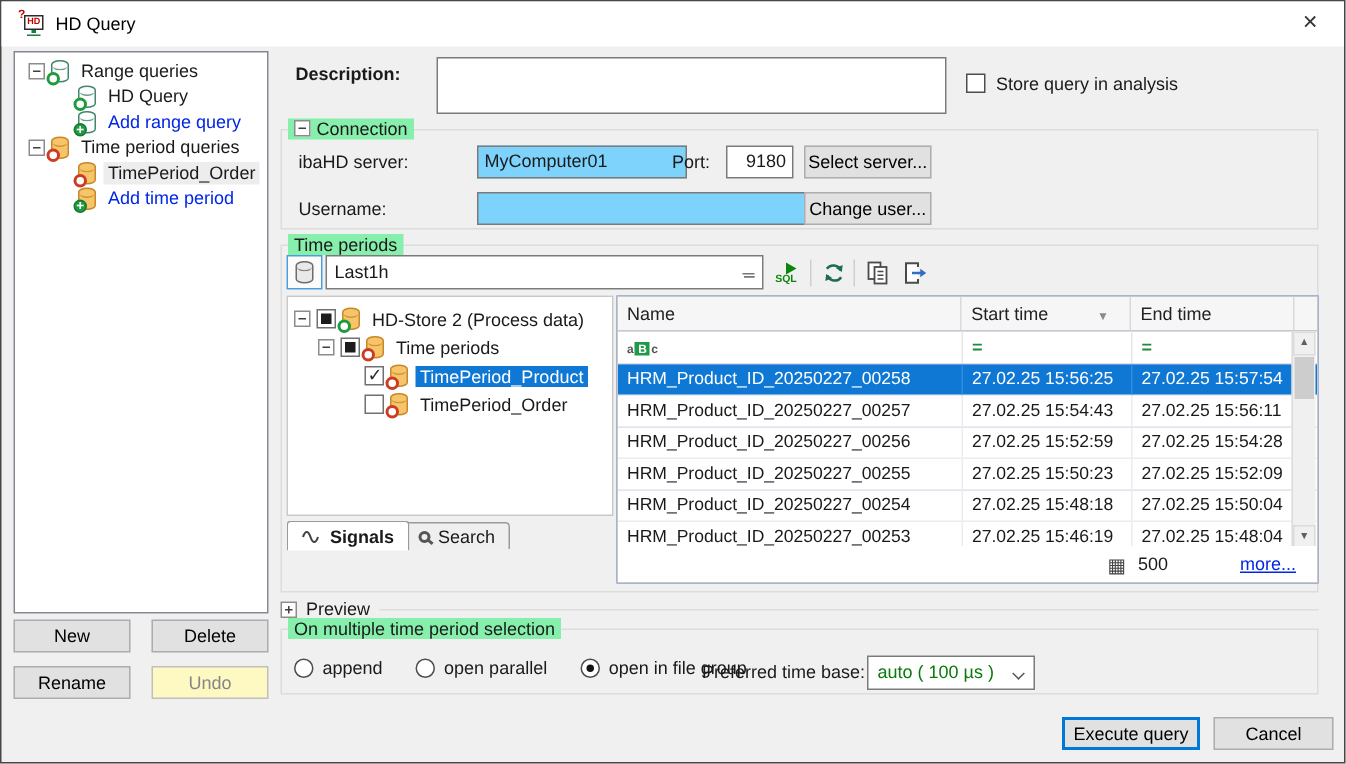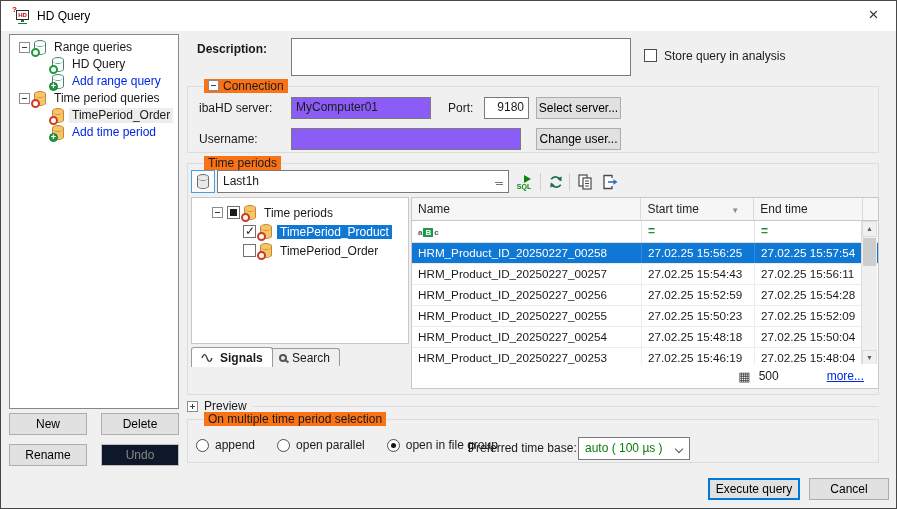--- a/index.html
+++ b/index.html
@@ -44,36 +44,36 @@
   .badge { position:absolute; left:-3px; bottom:-2px; width:9px; height:9px; border-radius:50%;
            background:#fff; }
   .badge.gclock { border:2px solid #1f9a3f; }
   .badge.rclock { border:2px solid #cc3b22; }
   .badge.plus { background:#1f9a3f; border:1px solid #157a2e; color:#fff; font-size:9px;
                 font-weight:bold; line-height:7px; text-align:center; }
 
   
   .btn { position:absolute; height:22px; background:#e1e1e1; border:1px solid #adadad;
          font-size:12px; text-align:center; line-height:20px; color:#000; }
-  .btn.disabled { background:#0f172a; border-color:#bfbfbf; color:#868686; }
+  .btn.disabled { background:#fef9c3; border-color:#bfbfbf; color:#868686; }
   .btn.primary { border:2px solid #0078d7; line-height:18px; }
 
   
   .groupbox { position:absolute; border:1px solid #dcdcdc; }
-  .group-label { position:absolute; top:-8px; left:16px; background:#f97316; padding:0 4px;
+  .group-label { position:absolute; top:-8px; left:4px; background:#86efac; padding:0 4px;
                  font-size:12px; color:#1a1a1a; white-space:nowrap; }
   .collapse-box { display:inline-block; width:11px; height:11px; border:1px solid #8c8c8c;
                   background:#fff; position:relative; vertical-align:-1px; margin-right:4px; }
   .collapse-box::before { content:''; position:absolute; left:2px; top:4px; width:5px; height:1px; background:#3f3f3f; }
   .collapse-box.plus::after { content:''; position:absolute; left:4px; top:2px; width:1px; height:5px; background:#3f3f3f; }
 
   .field-label { position:absolute; white-space:nowrap; }
   .textbox { position:absolute; background:#fff; border:1px solid #7a7a7a; padding:2px 4px;
              font-size:12px; overflow:hidden; white-space:nowrap; }
-  .textbox.grayed { background:#8b5cf6; }
+  .textbox.grayed { background:#7dd3fc;margin-left:27px; }
   .checkbox { width:13px; height:13px; border:1px solid #4d4d4d; background:#fff; display:inline-block; }
 
   
   .icon-btn { position:absolute; width:24px; height:23px; border:1px solid #4a9eda; background:#fbfbfb;
               display:flex; align-items:center; justify-content:center; }
   .combo { position:absolute; background:#fff; border:1px solid #7a7a7a; height:23px;
            padding:3px 18px 2px 5px; }
   .combo .arrow2 { position:absolute; right:5px; top:10px; width:8px; height:1px; background:#777; }
   .tool-icon { position:absolute; width:22px; height:22px; display:flex; flex-direction:column;
                align-items:center; justify-content:center; }
@@ -278,20 +278,29 @@
   <div class="tool-icon" style="left:598px;top:170px;">
     <svg width="18" height="18" viewBox="0 0 18 18">
       <path d="M11 5 V2.5 H3 v13 h8 V13" fill="#fff" stroke="#4a4a4a" stroke-width="1.3"></path>
       <path d="M7 9 h7" stroke="#2f6fbf" stroke-width="1.6"></path>
       <path d="M16.5 9 L12.5 6.2 v5.6 Z" fill="#2f6fbf"></path>
     </svg>
   </div>
 
   <div class="split">
     <div class="store-pane" id="store-tree">
+        <div class="st-row" style="padding-left: 4px;">
+          <span class="expander"></span>
+          <span class="cb partial"></span>
+          <span class="db-icon orange">
+            <span class="cyl"></span>
+            <span class="badge gclock"></span>
+          </span>
+          <span class="st-lbl">HD-Store 2 (Process data)</span>
+        </div>
         <div class="st-row" style="padding-left: 20px;">
           <span class="expander"></span>
           <span class="cb partial"></span>
           <span class="db-icon orange">
             <span class="cyl"></span>
             <span class="badge rclock"></span>
           </span>
           <span class="st-lbl">Time periods</span>
         </div>
         <div class="st-row sel" style="padding-left: 36px;">

